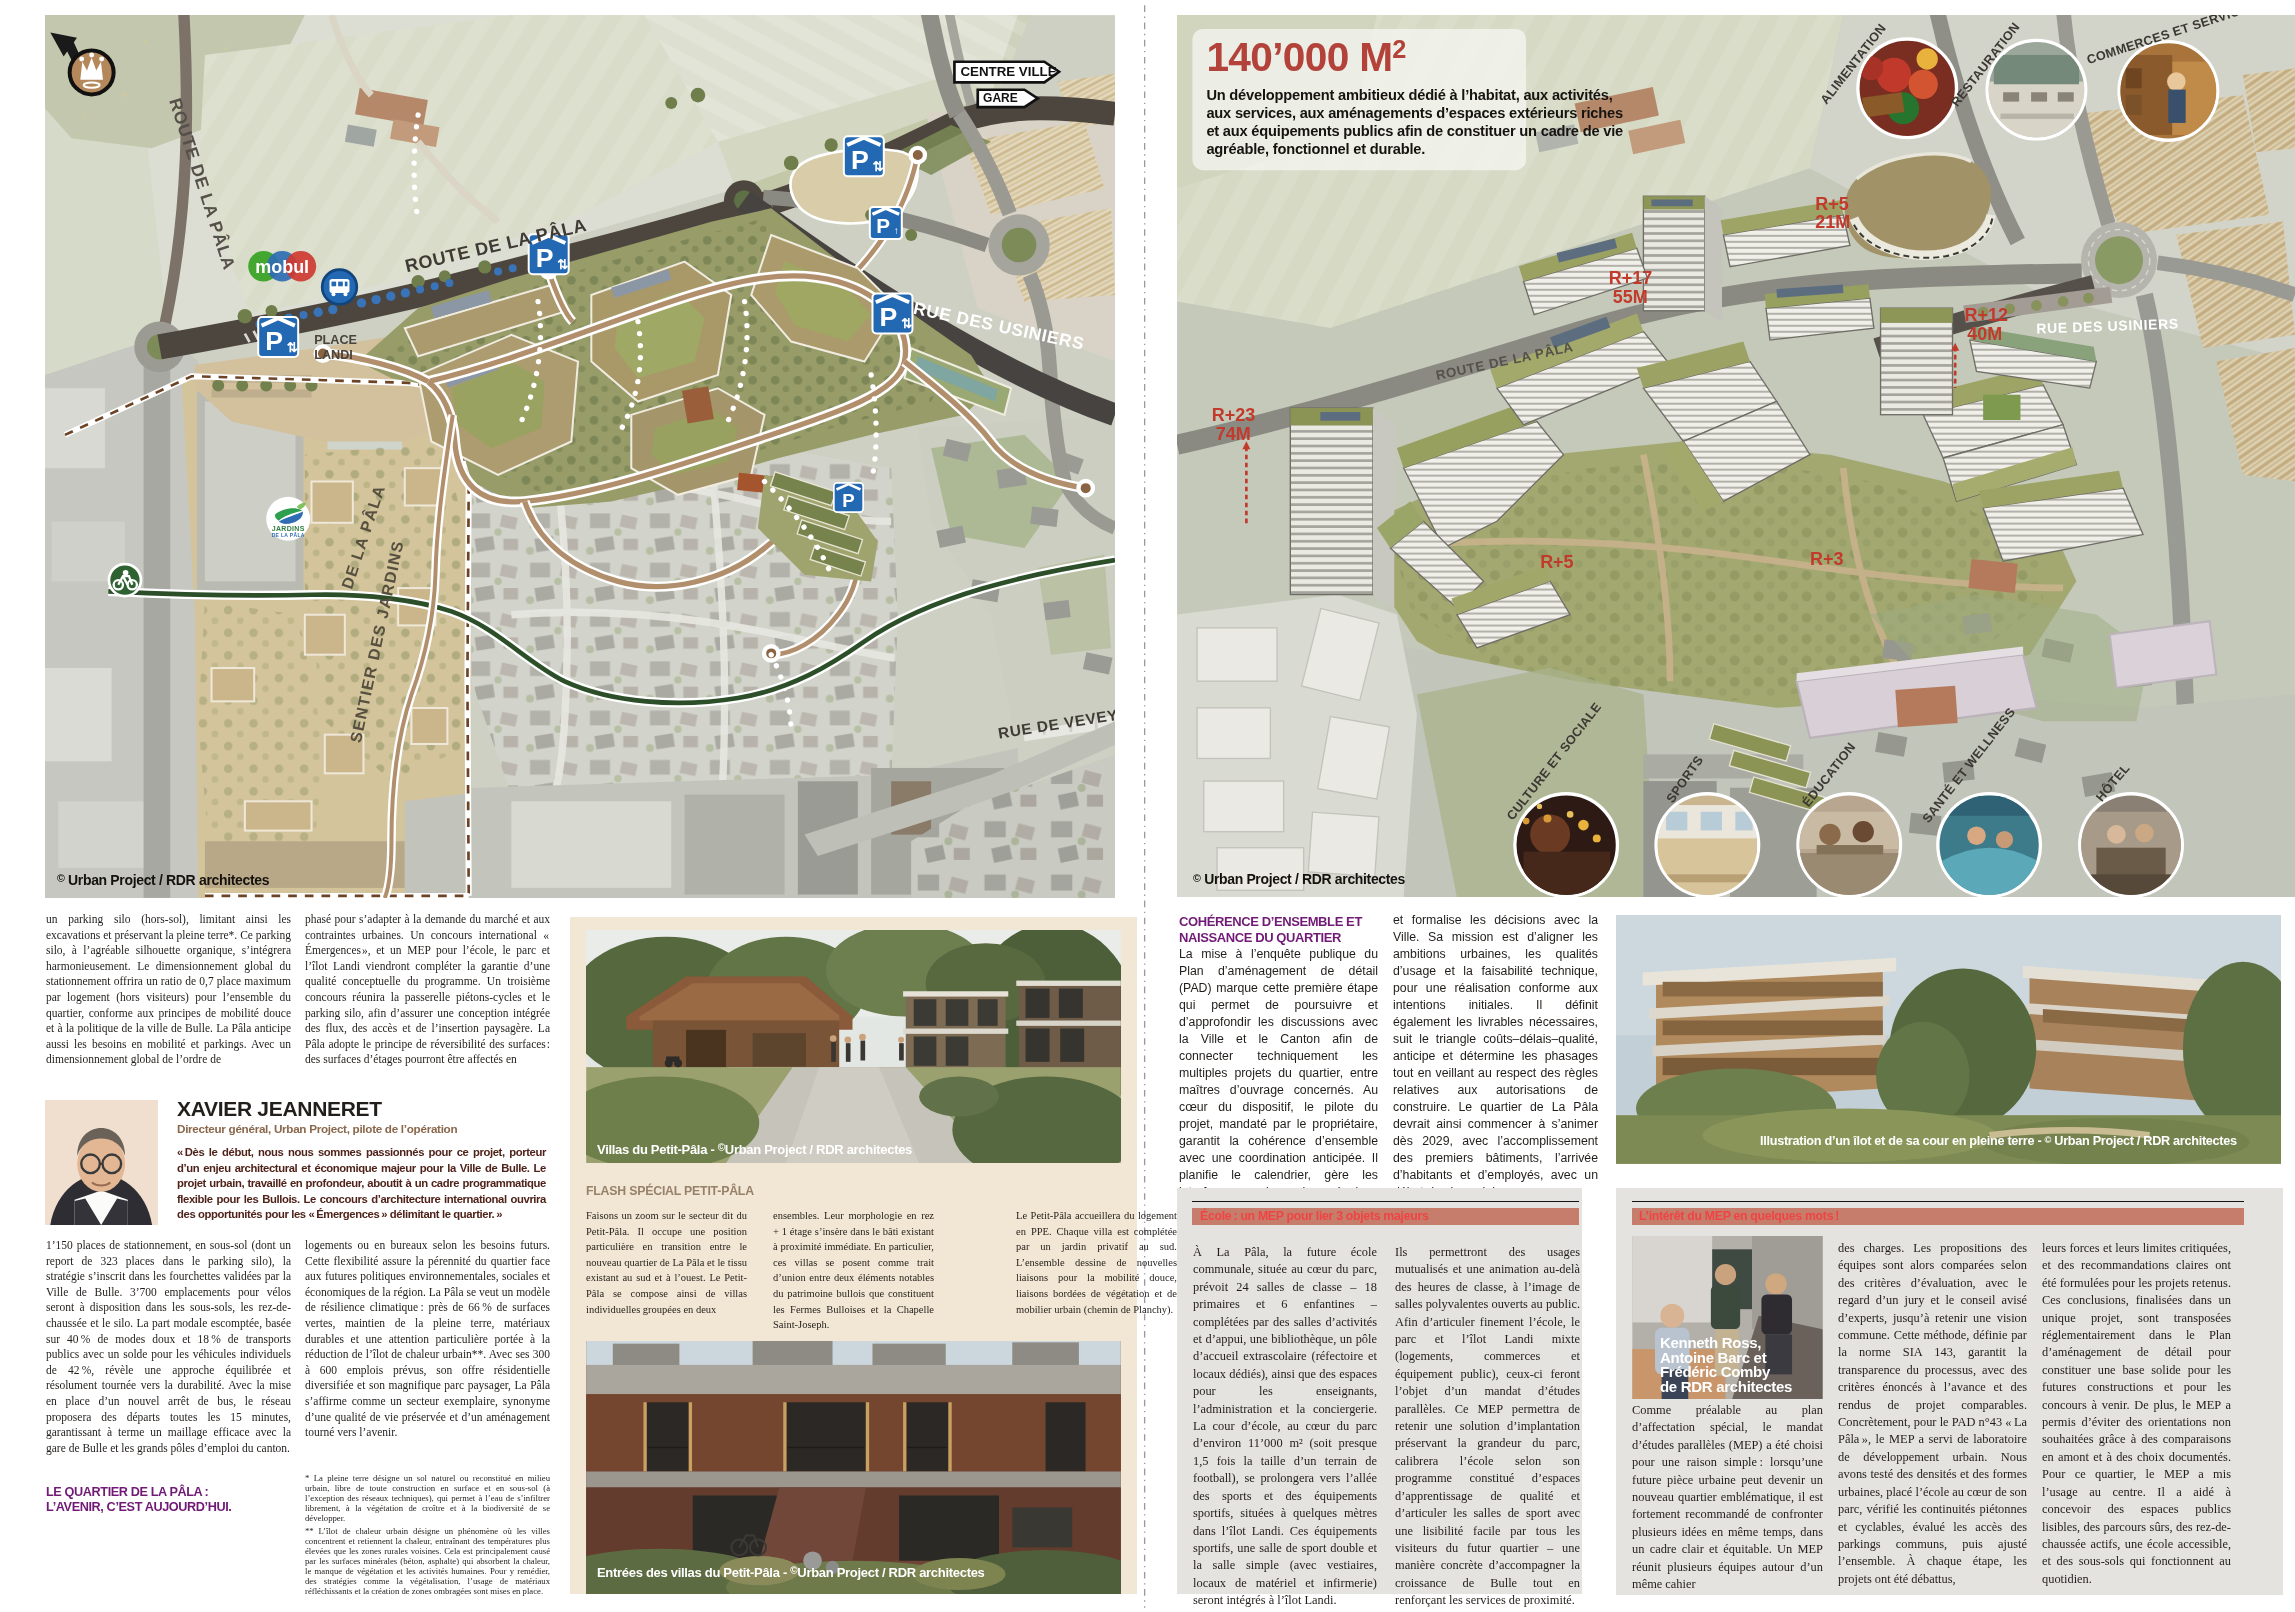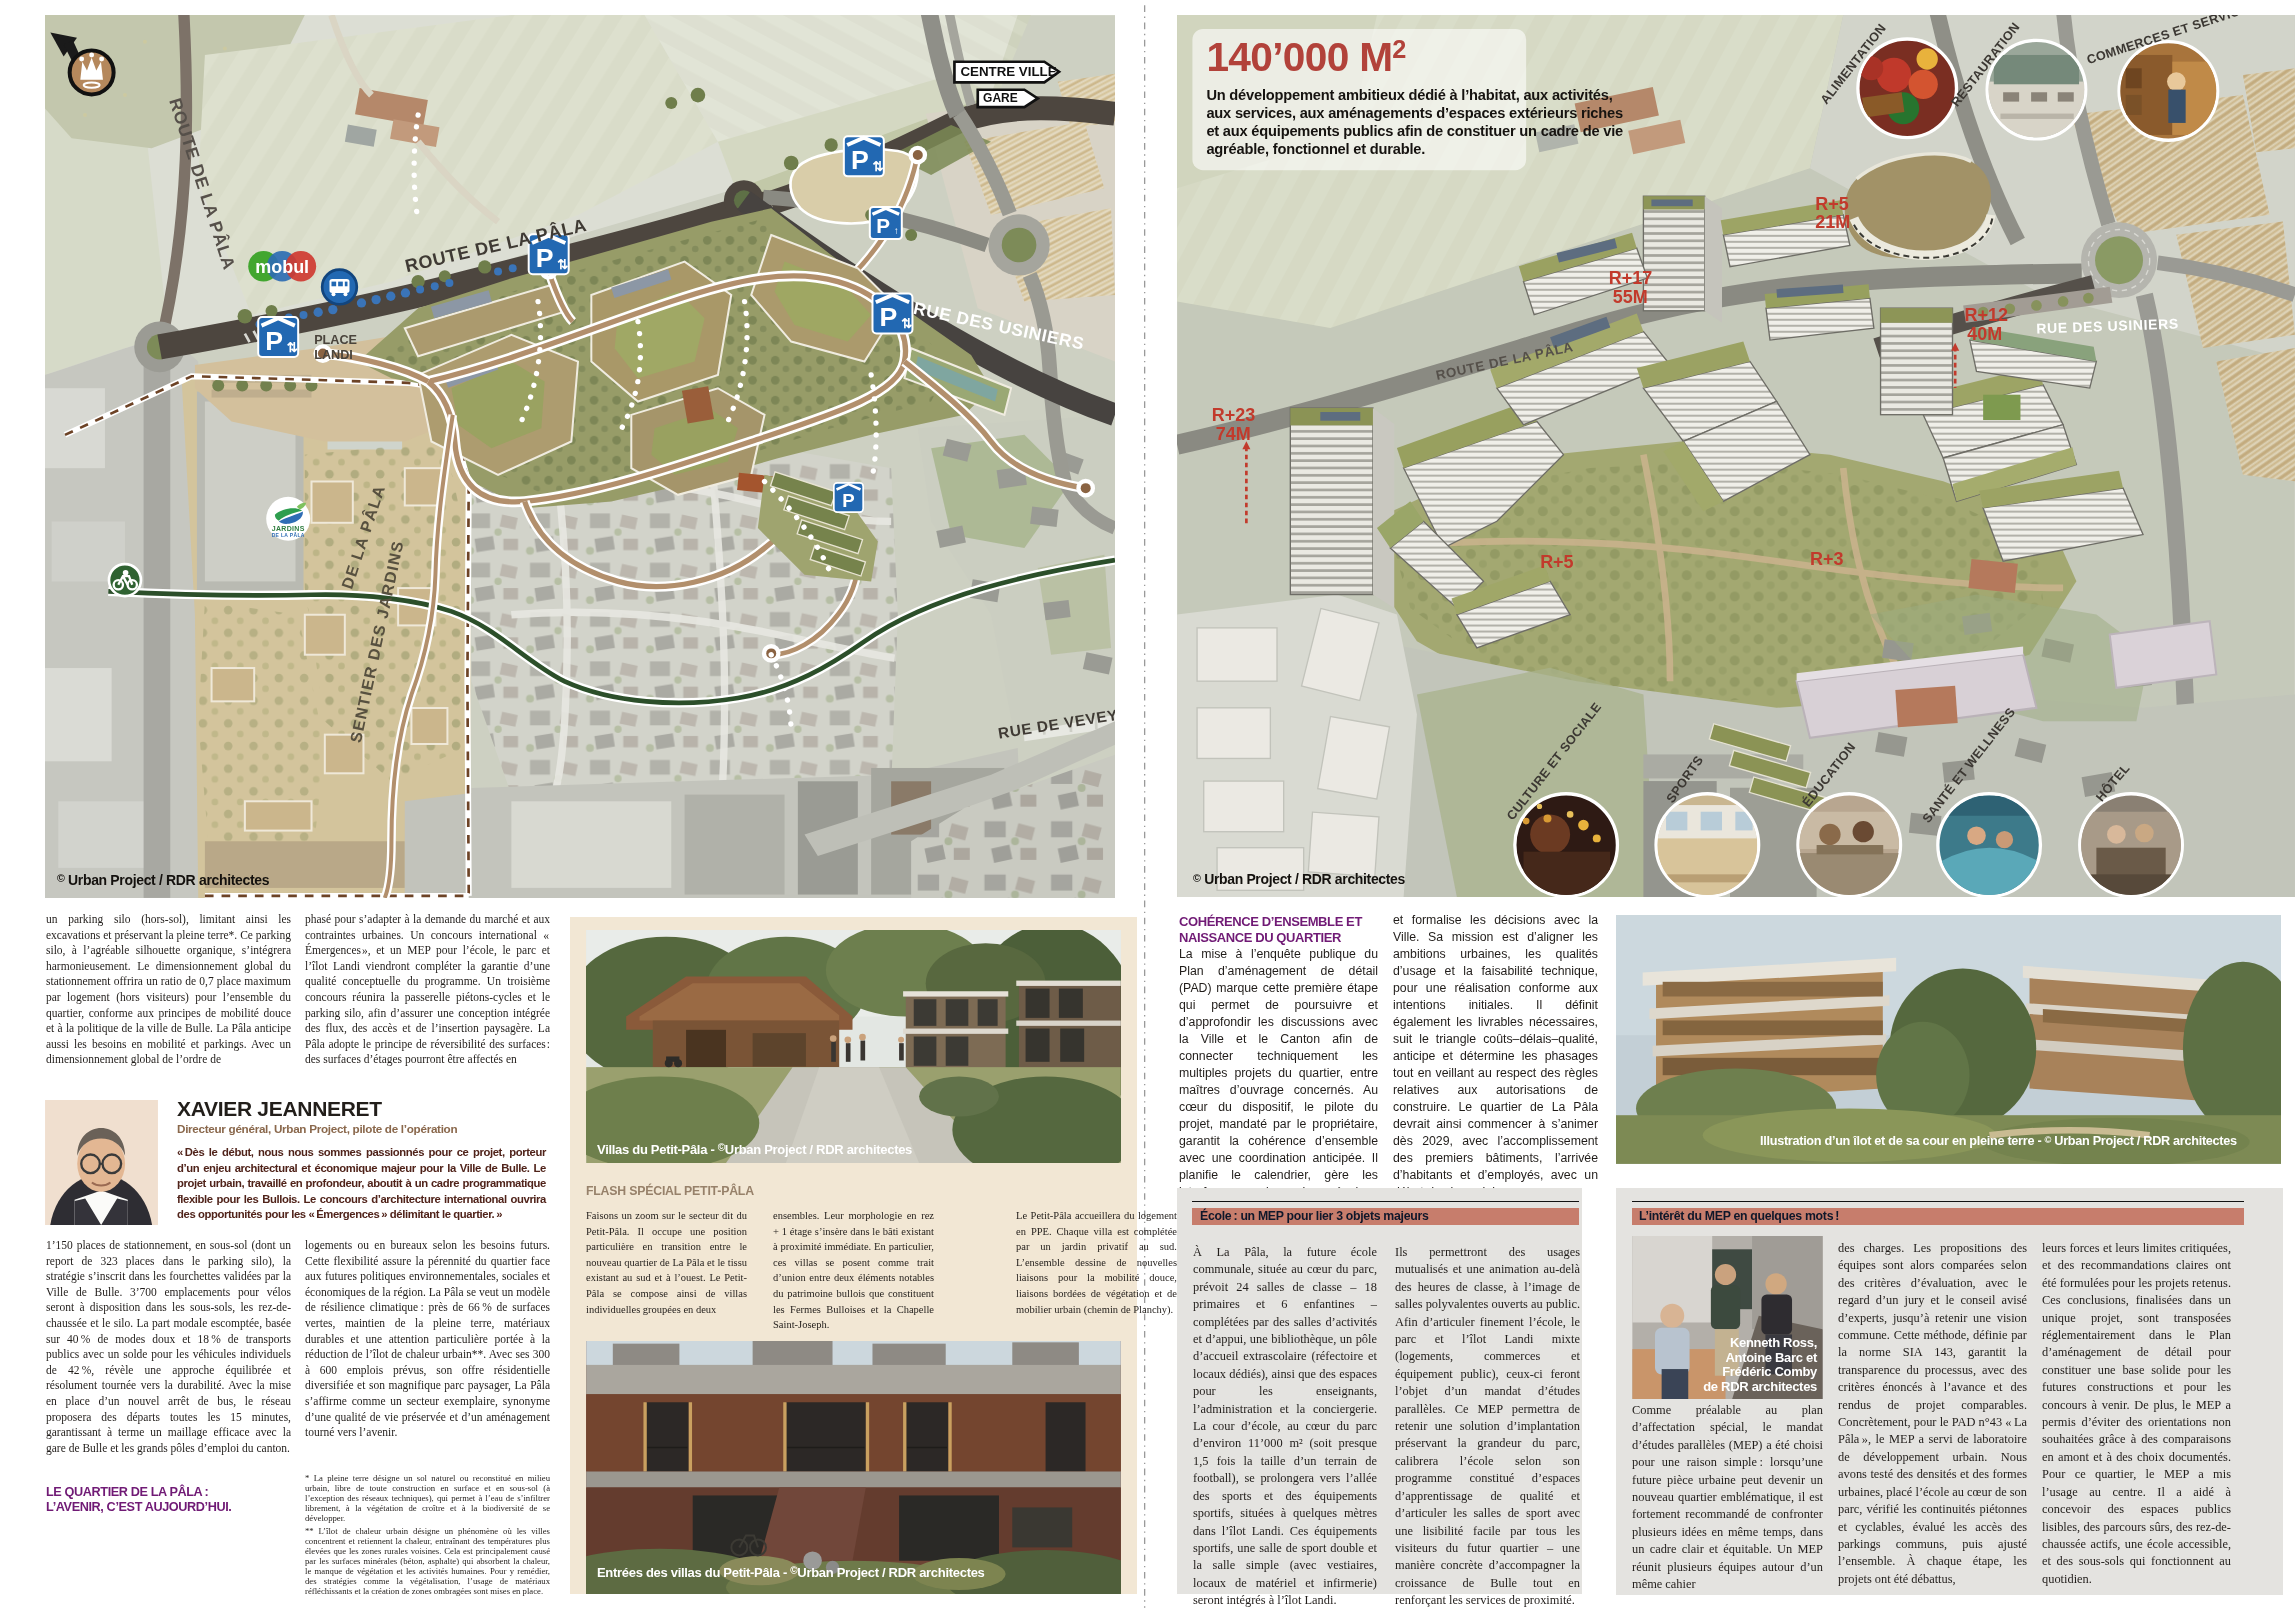--- a/index.html
+++ b/index.html
@@ -6,21 +6,21 @@
 #page{position:relative;width:2295px;height:1613px;background:#fff;overflow:hidden}
 .abs{position:absolute}
 .ser{font-family:Liberation Serif, serif;font-size:11.5px;line-height:15.6px;text-align:justify;color:#211d1a}
 .ser2{font-family:Liberation Sans, sans-serif;font-size:12.3px;line-height:17px;text-align:justify;color:#211d1a}
 .bx{font-family:"Liberation Serif",serif;font-size:12.4px;line-height:17.4px;text-align:justify;color:#211d1a}
 .sans{font-family:"Liberation Sans",sans-serif}
 .bh{font-family:"Liberation Sans",sans-serif;font-weight:bold;color:#701a75;font-size:12.7px;line-height:15.3px;letter-spacing:-0.4px}
 .fn{font-family:"Liberation Serif",serif;font-size:8.7px;line-height:10px;text-align:justify;color:#211d1a}
 .capw{font-family:"Liberation Sans",sans-serif;font-weight:bold;font-size:13px;letter-spacing:-0.3px;color:#fff}
 .qt{font-family:"Liberation Sans",sans-serif;font-weight:bold;font-size:11.3px;line-height:15.5px;letter-spacing:-0.4px;color:#50231a;text-align:justify}
-.bar{font-family:"Liberation Sans",sans-serif;font-weight:bold;font-size:12.3px;letter-spacing:-0.3px;color:#0f172a}
+.bar{font-family:"Liberation Sans",sans-serif;font-weight:bold;font-size:12.3px;letter-spacing:-0.3px;color:#ef4444}
 </style>
 </head>
 <body>
 <div id="page">
 
 <svg class="abs" style="left:1142px;top:0;width:5.3px;height:1613px" viewBox="0 0 8 2420" width="5.3" height="1613">
       <line x1="4" y1="0" x2="4" y2="2420" stroke="#9a9a9a" stroke-width="2" stroke-dasharray="10 7 2 7"></line>
     </svg>
 
 <svg class="abs" style="left:45px;top:14.7px" width="1070" height="883" viewBox="0 0 1606 1325">
@@ -1066,21 +1066,21 @@
 <circle cx="140" cy="58" r="16" fill="#caa27e"></circle>
           <rect x="118" y="74" width="44" height="66" rx="8" fill="#3c4a3e"></rect>
           <rect x="124" y="140" width="36" height="70" fill="#c3b291"></rect>
 <circle cx="216" cy="72" r="16" fill="#d0a880"></circle>
           <rect x="194" y="88" width="46" height="60" rx="8" fill="#2e2c30"></rect>
           <rect x="200" y="148" width="40" height="60" fill="#3a3a40"></rect>
 </g>
 </svg>
 </div>
 
-<div class="abs capw" style="left:1660px;top:1336px;width:157px;font-size:13px;line-height:14.7px;text-align:right">Kenneth Ross,<br>Antoine Barc et<br>Frédéric Comby<br>de RDR architectes</div>
+<div class="abs capw" style="left:1660px;top:1336px;width:157px;font-size:15px;line-height:14.7px;text-align:left">Kenneth Ross,<br>Antoine Barc et<br>Frédéric Comby<br>de RDR architectes</div>
 
 <div class="abs bx" style="left:1632px;top:1402px;width:191px">Comme préalable au plan d’affectation spécial, le mandat d’études parallèles (MEP) a été choisi pour une raison simple : lorsqu’une future pièce urbaine peut devenir un nouveau quartier emblématique, il est fortement recommandé de confronter plusieurs idées en même temps, dans un cadre clair et équitable. Un MEP réunit plusieurs équipes autour d’un même cahier</div>
 
 <div class="abs bx" style="left:1838px;top:1240px;width:189px">des charges. Les propositions des équipes sont alors comparées selon des critères d’évaluation, avec le regard d’un jury et le conseil avisé d’experts, jusqu’à retenir une vision commune. Cette méthode, définie par la norme SIA 143, garantit la transparence du processus, avec des critères énoncés à l’avance et des rendus de projet comparables. Concrètement, pour le PAD n°43 « La Pâla », le MEP a servi de laboratoire de développement urbain. Nous avons testé des densités et des formes urbaines, placé l’école au cœur de son parc, vérifié les continuités piétonnes et cyclables, évalué les accès des parkings communs, puis ajusté l’ensemble. À chaque étape, les projets ont été débattus,</div>
 
 <div class="abs bx" style="left:2042px;top:1240px;width:189px">leurs forces et leurs limites critiquées, et des recommandations claires ont été formulées pour les projets retenus. Ces conclusions, finalisées dans un unique projet, sont transposées réglementairement dans le Plan d’aménagement de détail pour constituer une base solide pour les futures constructions et pour les concours à venir. De plus, le MEP a permis d’éviter des orientations non souhaitées grâce à des comparaisons en amont et à des choix documentés. Pour ce quartier, le MEP a mis l’usage au centre. Il a aidé à concevoir des espaces publics lisibles, des parcours sûrs, des rez-de-chaussée actifs, une école accessible, et des sous-sols qui fonctionnent au quotidien.</div>
 
 </div>
 
 

